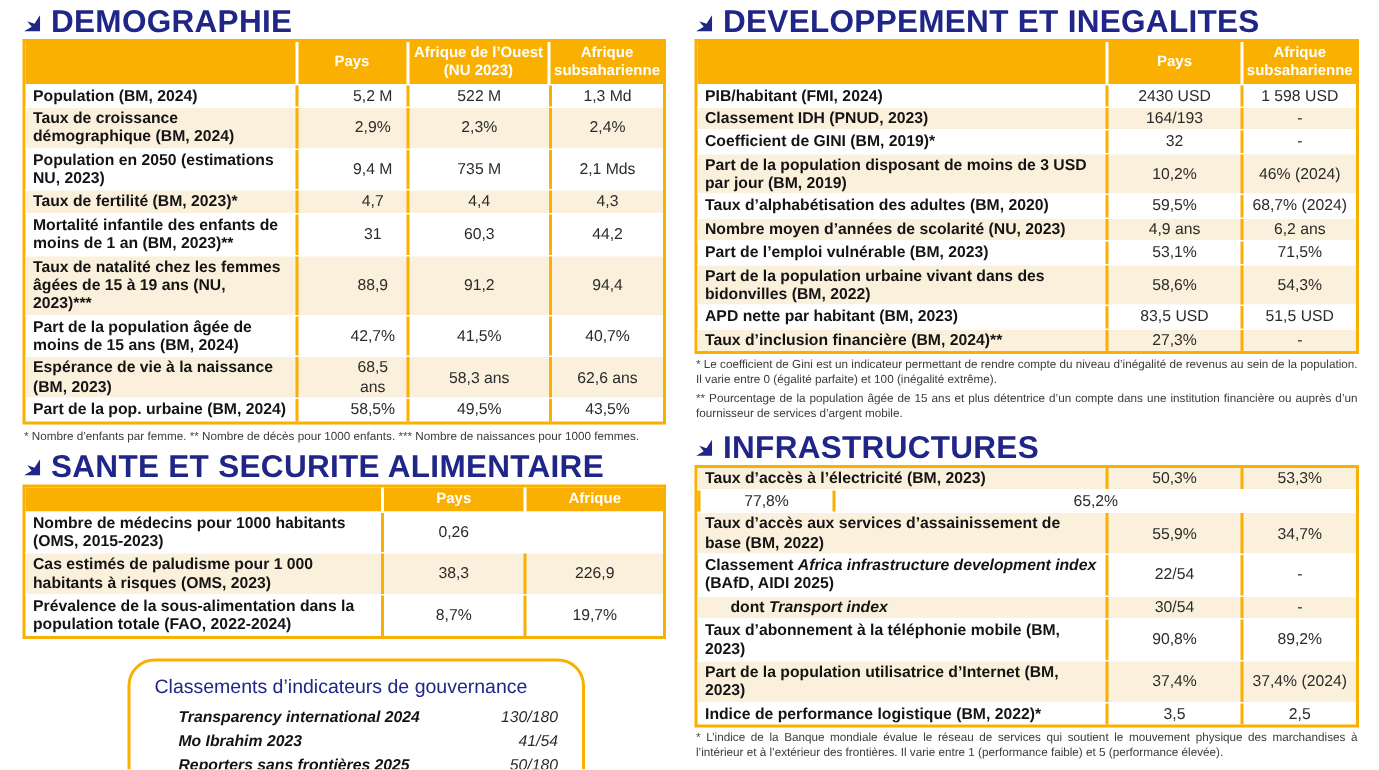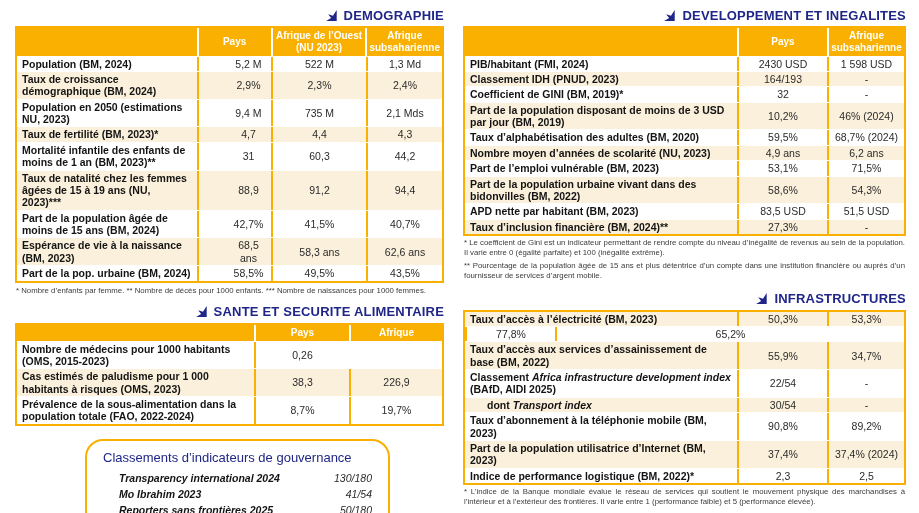--- a/index.html
+++ b/index.html
@@ -6,22 +6,22 @@
   html,body { background:#fff; }
   .page {
     position:relative; width:919px; height:513px; background:#ffffff;
     font-family:"Liberation Sans", sans-serif; color:#141414; overflow:hidden;
   }
   .col { position:absolute; top:4px; }
   .col.left  { left:15px;  width:429px; }
   .col.right { left:463px; width:443px; }
 
   .sec-title {
-    display:flex; align-items:center; justify-content:flex-end; gap:6px;
-    color:#1f2687; font-weight:bold; font-size:13px; height:22px; letter-spacing:.2px;
+    display:flex; align-items:center; justify-content:flex-start; gap:6px;
+    color:#1f2687; font-weight:bold; font-size:21px; height:22px; letter-spacing:.2px;
   }
   .ticon { display:inline-flex; width:13px; height:13px; }
 
   .tbl { border:2.5px solid #F9B000; background:#fff; width:100%; }
   .tr { display:flex; align-items:stretch; border-top:1.5px solid #fff; }
   .tr:first-child { border-top:none; }
   .tr.cream { background:#FBF0DB; }
   .cell { display:flex; align-items:center; padding:1px 5px; font-size:10.5px; line-height:1.18; }
   .cell.lab { font-weight:bold; color:#141414; }
   .cell.val { justify-content:center; text-align:center; border-left:2px solid #F9B000; color:#2b2b2b; }
@@ -295,21 +295,21 @@
           <div class="cell val v1">90,8%</div>
           <div class="cell val v2">89,2%</div>
         </div>
       <div class="tr cream">
           <div class="cell lab">Part de la population utilisatrice d’Internet (BM, 2023)</div>
           <div class="cell val v1">37,4%</div>
           <div class="cell val v2">37,4% (2024)</div>
         </div>
       <div class="tr">
           <div class="cell lab">Indice de performance logistique (BM, 2022)*</div>
-          <div class="cell val v1">2,3</div>
+          <div class="cell val v1">3,5</div>
           <div class="cell val v2">2,5</div>
         </div>
     </div>
     <div class="footnote mt2">* L’indice de la Banque mondiale évalue le réseau de services qui soutient le mouvement physique des marchandises à l’intérieur et à l’extérieur des frontières. Il varie entre 1 (performance faible) et 5 (performance élevée).</div>
 
   </div>
 
 </div>
 
 </body></html>

